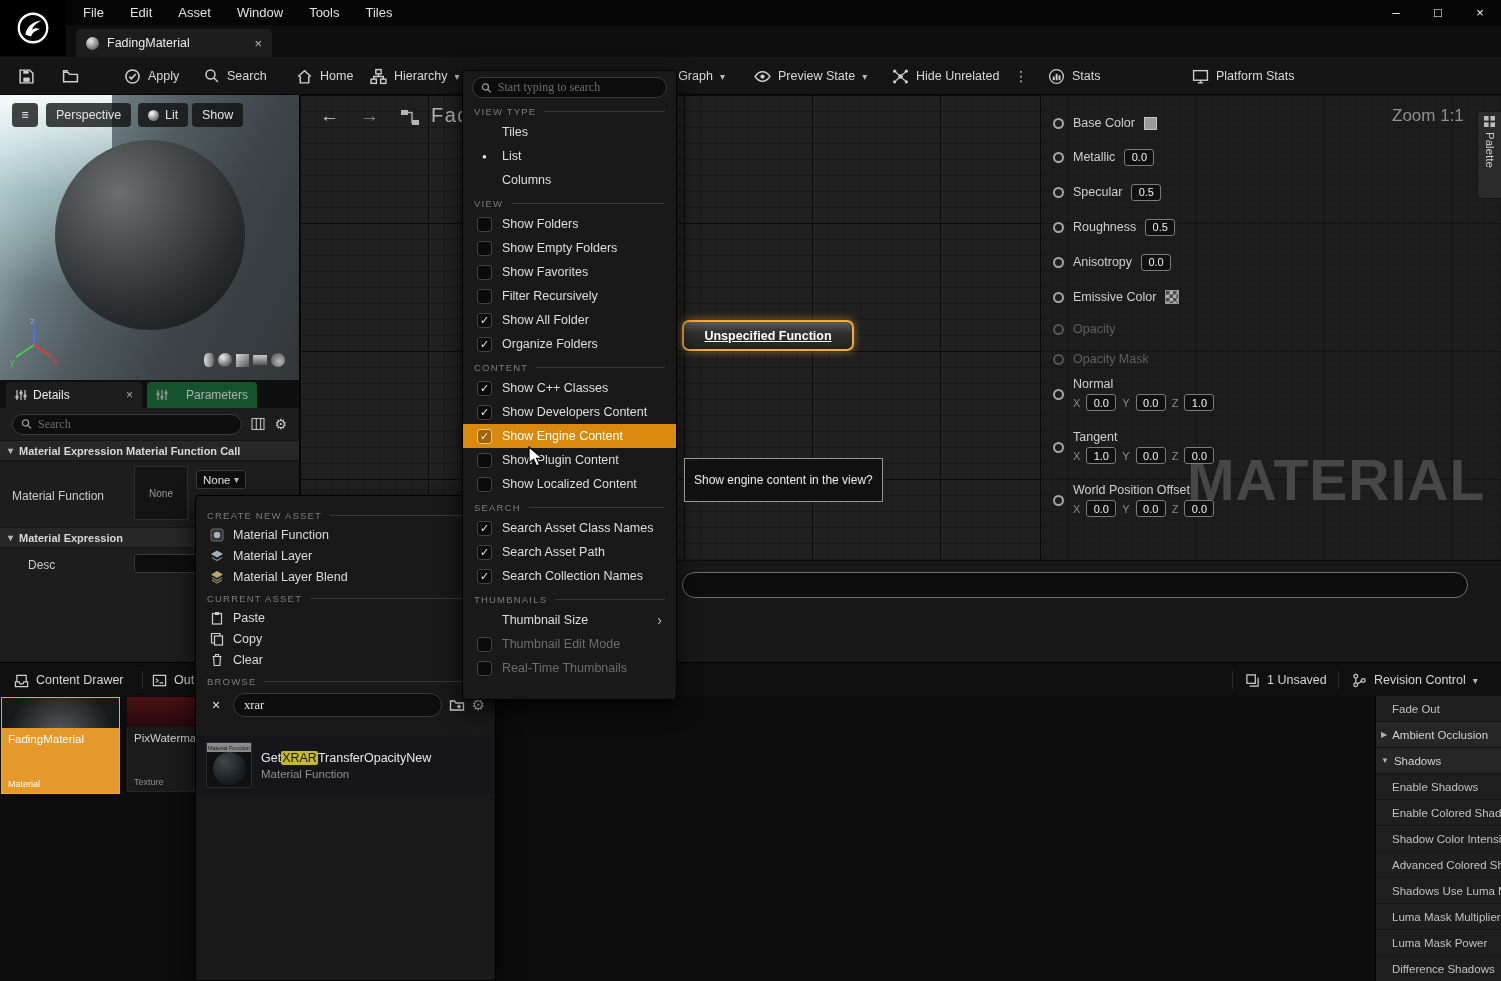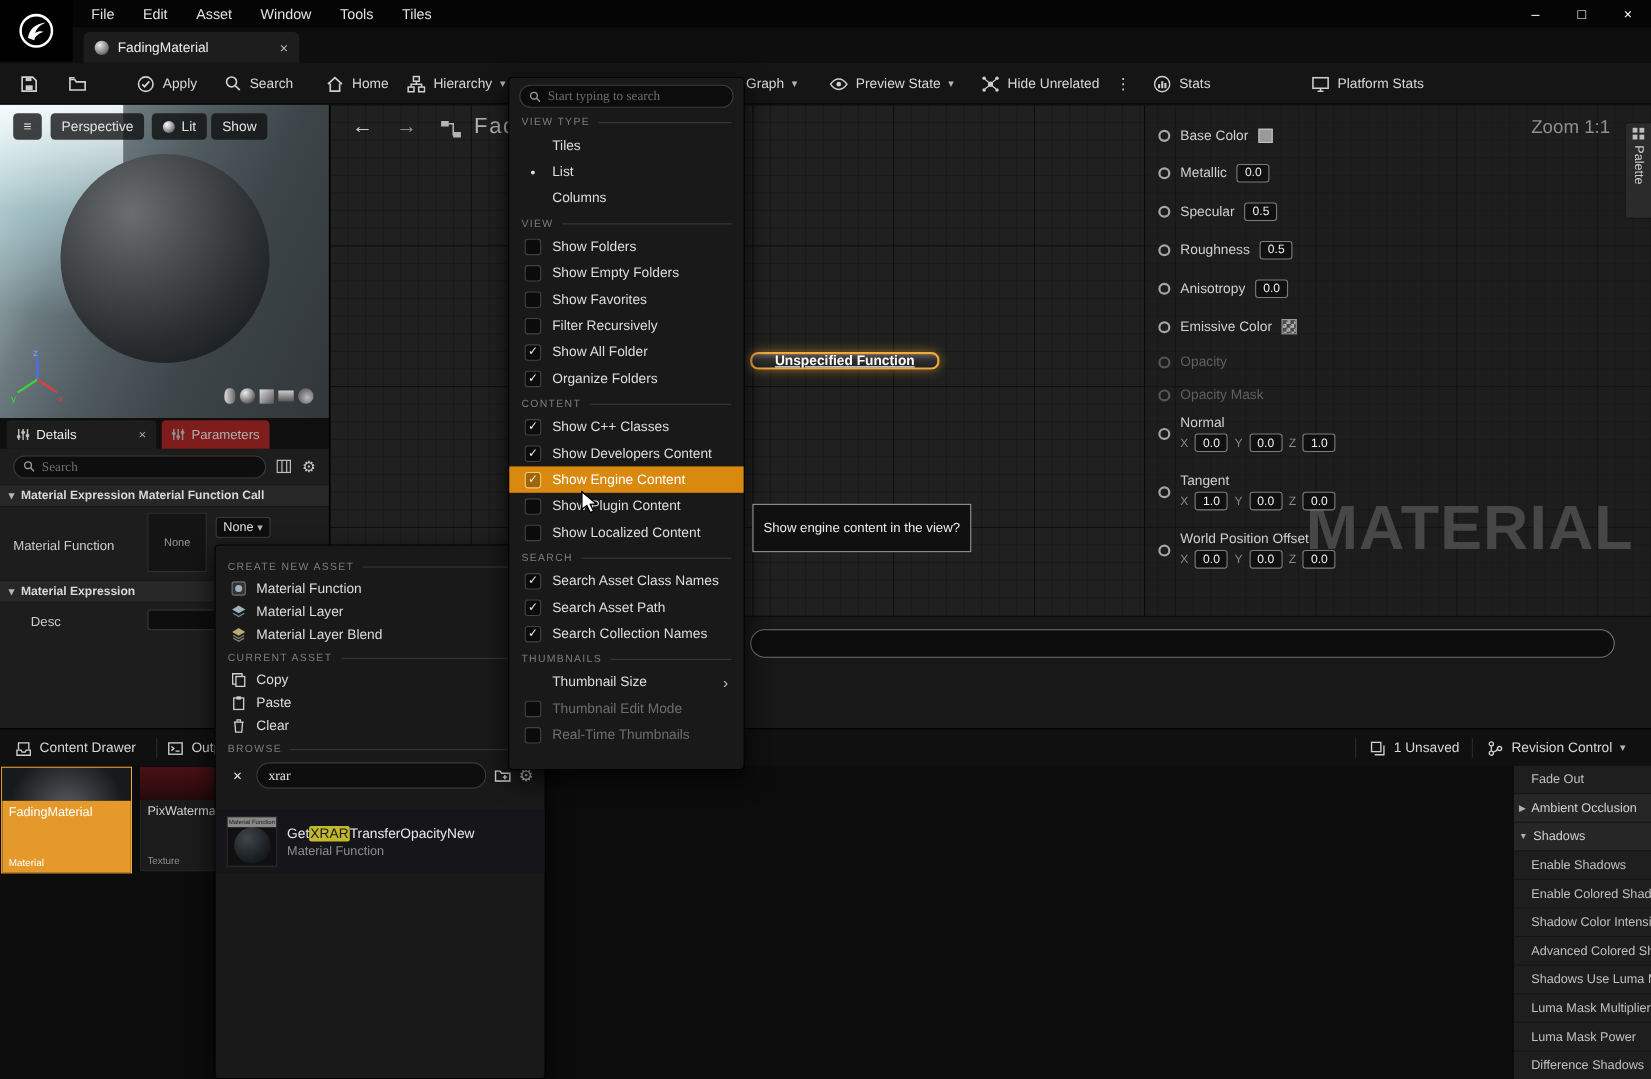--- a/index.html
+++ b/index.html
@@ -221,21 +221,21 @@
           <line x1="2" y1="1" x2="2" y2="11" stroke="#bdbdbd" stroke-width="1.3"></line>
           <line x1="6" y1="1" x2="6" y2="11" stroke="#bdbdbd" stroke-width="1.3"></line>
           <line x1="10" y1="1" x2="10" y2="11" stroke="#bdbdbd" stroke-width="1.3"></line>
           <circle cx="2" cy="8" r="1.7" fill="#bdbdbd"></circle>
           <circle cx="6" cy="4" r="1.7" fill="#bdbdbd"></circle>
           <circle cx="10" cy="7" r="1.7" fill="#bdbdbd"></circle>
         </svg>
       <span style="font-size:12px;color:#ececec;flex:1">Details</span>
       <i style="color:#a8a8a8;font-size:12px">×</i>
     </div>
-    <div style="height:26px;background:#7f1d1d;border-radius:4px 4px 0 0;display:flex;align-items:center;gap:6px;padding:0 9px">
+    <div style="height:26px;background:#14532d;border-radius:4px 4px 0 0;display:flex;align-items:center;gap:18px;padding:0 9px">
       <svg width="12" height="12" viewBox="0 0 12 12">
           <line x1="2" y1="1" x2="2" y2="11" stroke="#8f8f8f" stroke-width="1.3"></line>
           <line x1="6" y1="1" x2="6" y2="11" stroke="#8f8f8f" stroke-width="1.3"></line>
           <line x1="10" y1="1" x2="10" y2="11" stroke="#8f8f8f" stroke-width="1.3"></line>
           <circle cx="2" cy="5" r="1.7" fill="#8f8f8f"></circle>
           <circle cx="6" cy="8" r="1.7" fill="#8f8f8f"></circle>
           <circle cx="10" cy="4" r="1.7" fill="#8f8f8f"></circle>
         </svg>
       <span style="font-size:12px;color:#b0b0b0">Parameters</span>
     </div>
@@ -374,21 +374,21 @@
   <div class="ab" style="left:1092px;top:11px;font-size:17px;color:#8f8f8f">Zoom 1:1</div>
   <div class="ab" style="right:0;top:16px;width:24px;height:88px;background:#2b2b2b;border:1px solid #151515;border-right:0;border-radius:4px 0 0 4px;display:flex;flex-direction:column;align-items:center;gap:5px;padding-top:4px">
     <svg width="11" height="11" viewBox="0 0 12 12">
         <rect x="0" y="0" width="5" height="5" fill="#bdbdbd"></rect>
         <rect x="7" y="0" width="5" height="5" fill="#bdbdbd"></rect>
         <rect x="0" y="7" width="5" height="5" fill="#bdbdbd"></rect>
         <rect x="7" y="7" width="5" height="5" fill="#bdbdbd"></rect>
       </svg>
     <span style="writing-mode:vertical-rl;font-size:11.5px;color:#cfcfcf">Palette</span>
   </div>
-  <div class="ab" style="left:382px;top:225px;width:172px;height:16px;border:2px solid #f2a93b;border-radius:7px;background:linear-gradient(#5a5a5a,#303030 40%,#222);box-shadow:0 0 10px rgba(242,169,59,.55);display:flex;align-items:center;justify-content:center;font-size:12.5px;font-weight:bold;color:#fff;text-decoration:underline">Unspecified Function</div>
+  <div class="ab" style="left:382px;top:225px;width:172px;height:31px;border:2px solid #f2a93b;border-radius:7px;background:linear-gradient(#5a5a5a,#303030 40%,#222);box-shadow:0 0 10px rgba(242,169,59,.55);display:flex;align-items:center;justify-content:center;font-size:12.5px;font-weight:bold;color:#fff;text-decoration:underline">Unspecified Function</div>
   <div id="band">
     <div class="ab" style="left:382px;top:11px;width:786px;height:26px;border:1px solid #6f6f6f;border-radius:14px;background:#0d0d0d;display:flex;align-items:center;padding:0 12px">
       <input style="font-size: 12px;">
     </div>
   </div>
 </div>
 
 <div id="bottombar" class="ab">
   <div class="bbtn" style="left:14px">
     <svg width="15" height="15" viewBox="0 0 16 16">
@@ -503,31 +503,31 @@
         <path d="M7 1L13 4.5 7 8 1 4.5z" fill="#b9a96f"></path>
         <path d="M2 7.5l5 3 5-3M2 10l5 3 5-3" stroke="#8f856f" fill="none" stroke-width="1.2"></path>
       </svg>
     <span>Material Layer Blend</span>
   </div>
   <div class="mhead">
       <span>CURRENT ASSET</span>
     </div>
   <div class="amrow">
     <svg width="14" height="14" viewBox="0 0 14 14">
+        <rect x="2.5" y="2.5" width="9" height="10.5" fill="none" stroke="#cfcfcf" stroke-width="1.2"></rect>
+        <rect x="5" y="1" width="4" height="3" fill="#cfcfcf"></rect>
+      </svg>
+    <span>Paste</span>
+  </div>
+  <div class="amrow">
+    <svg width="14" height="14" viewBox="0 0 14 14">
         <rect x="4.5" y="4" width="8" height="9" fill="none" stroke="#cfcfcf" stroke-width="1.2"></rect>
         <path d="M10 4V1.5H1.5V11h3" fill="none" stroke="#cfcfcf" stroke-width="1.2"></path>
       </svg>
     <span>Copy</span>
-  </div>
-  <div class="amrow">
-    <svg width="14" height="14" viewBox="0 0 14 14">
-        <rect x="2.5" y="2.5" width="9" height="10.5" fill="none" stroke="#cfcfcf" stroke-width="1.2"></rect>
-        <rect x="5" y="1" width="4" height="3" fill="#cfcfcf"></rect>
-      </svg>
-    <span>Paste</span>
   </div>
   <div class="amrow">
     <svg width="14" height="14" viewBox="0 0 14 14">
         <path d="M2.5 3.5h9M5.5 3.5v-2h3v2M3.5 3.5l.7 9h5.6l.7-9" fill="none" stroke="#cfcfcf" stroke-width="1.2"></path>
       </svg>
     <span>Clear</span>
   </div>
   <div class="mhead">
       <span>BROWSE</span>
     </div>

